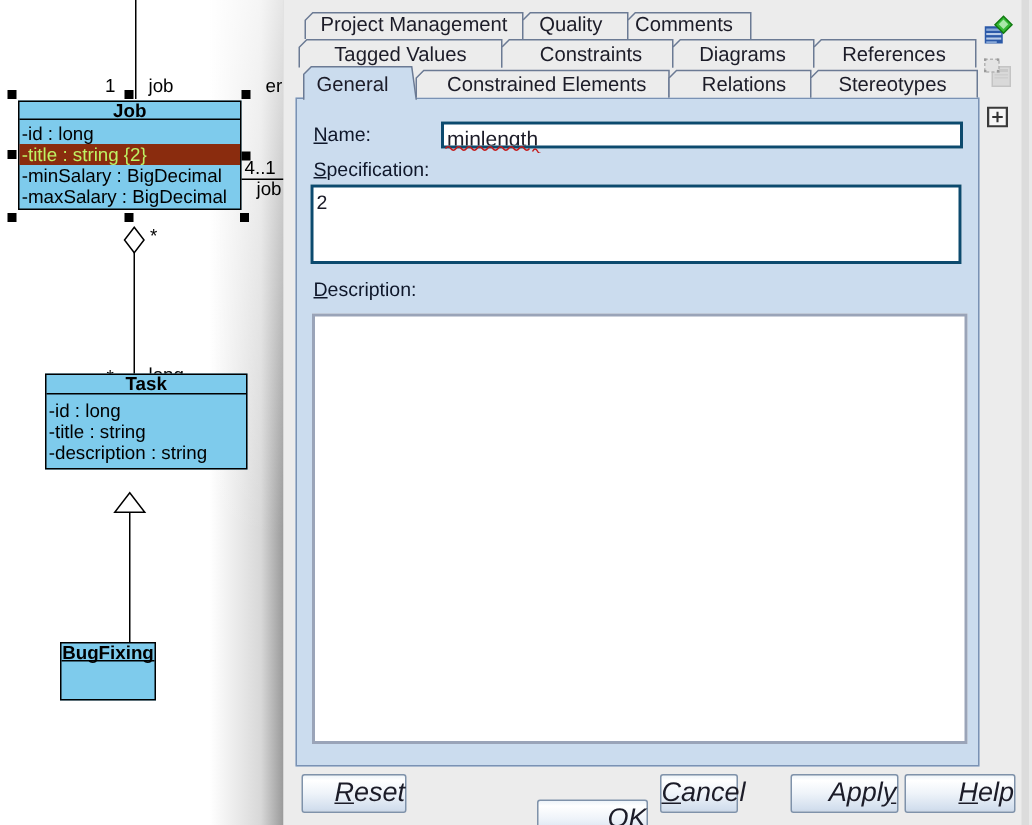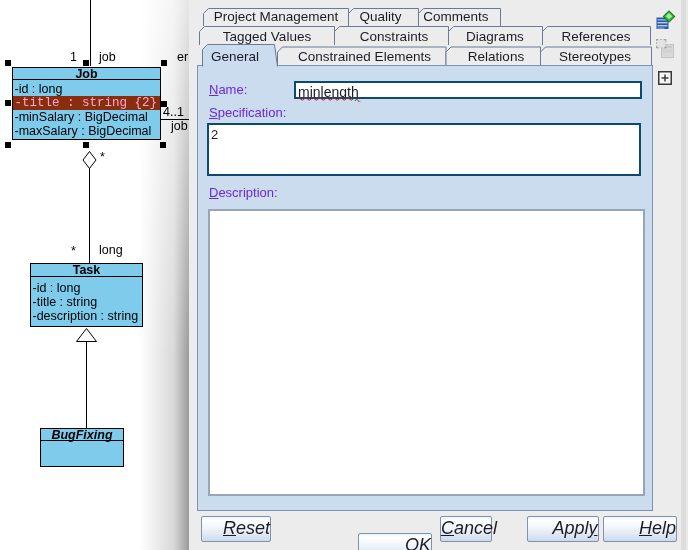--- a/index.html
+++ b/index.html
@@ -5,29 +5,29 @@
 * { margin:0; padding:0; box-sizing:border-box; }
 html,body { width:688px; height:550px; overflow:hidden; background:#ececec;
   font-family:"Liberation Sans", sans-serif; }
 .abs { position:absolute; }
 #canvas { position:absolute; left:0; top:0; width:189px; height:550px;
   background:linear-gradient(to bottom, rgba(255,255,255,0.75) 0%, rgba(255,255,255,0) 65%), linear-gradient(to right,#ffffff 74%,#d8d8d8 92%,#8a8a8a 102%); }
 .cls { position:absolute; background:#7ecbec; border:1px solid #000;
   font-size:12.5px; color:#000; }
 .cls .ttl { font-weight:bold; text-align:center; border-bottom:1px solid #000; }
 .row { padding-left:1.5px; white-space:nowrap; overflow:hidden; height:14px; line-height:14px; }
-.hl { background:#8a2c0e; color:#f9a8d4;font-family:Liberation Mono, monospace; }
+.hl { background:#8a2c0e; color:#bef264; }
 .handle { position:absolute; width:6px; height:6px; background:#000; }
 .lbl { position:absolute; font-size:12.5px; color:#000; white-space:nowrap; }
 .vline { position:absolute; width:1px; background:#000; }
 .hline { position:absolute; height:1px; background:#000; }
 #dlg { position:absolute; left:189px; top:0; width:499px; height:550px; background:#ececec; }
 #panel { position:absolute; left:8px; top:65px; width:456px; height:446px;
   background:#cbdcee; border:1px solid #7a92b4; }
-.plbl { position:absolute; font-size:13px; color:#6d28d9; }
+.plbl { position:absolute; font-size:13px; color:#0f172a; }
 .fld { position:absolute; background:#fff; border:2px solid #0c4a6e; font-size:13px; color:#1c1c28; }
 .btn { position:absolute; top:516px; height:26px; border:1.5px solid #7f92aa; border-radius:2px;
   background:linear-gradient(to bottom,#eef4f9 0%,#ffffff 14%,#eef3f9 50%,#d3dfee 92%,#ccd8e8 100%);
   font-size:18px; color:#1c1c28; text-align:right; line-height:22px;font-style:italic; }
 u { text-decoration:underline; }
 </style>
 </head>
 <body>
 <div id="canvas">
 
@@ -62,30 +62,30 @@
   <svg class="abs" style="left:0; top:0;" width="189" height="550">
     <polygon points="89.5,151.5 96,160 89.5,168.5 83,160" fill="#fff" stroke="#000" stroke-width="1"></polygon>
     <line x1="89.5" y1="168" x2="89.5" y2="263" stroke="#000" stroke-width="1"></line>
     <polygon points="86.5,328.5 96.5,341.5 76.5,341.5" fill="#fff" stroke="#000" stroke-width="1"></polygon>
     <line x1="86.5" y1="342" x2="86.5" y2="428" stroke="#000" stroke-width="1"></line>
   </svg>
   <div class="lbl" style="left:100px; top:150px;">*</div>
   <div class="lbl" style="left:71px; top:244px;">*</div>
   <div class="lbl" style="left:99px; top:243px;">long</div>
 
-  <div class="cls" style="left:30px; top:263px; width:113px; height:64px;">
+  <div class="cls" style="left:30px; top:249px; width:135px; height:64px;">
     <div class="ttl" style="height:13px; line-height:13px;">Task</div>
     <div style="padding-top:3.5px;">
       <div class="row">-id : long</div>
       <div class="row">-title : string</div>
       <div class="row">-description : string</div>
     </div>
   </div>
 
-  <div class="cls" style="left:40px; top:428px; width:84px; height:39px;font-style:italic;">
+  <div class="cls" style="left:40px; top:428px; width:64px; height:39px;">
     <div class="ttl" style="height:12px; line-height:12px;">BugFixing</div>
   </div>
 </div>
 
 <div id="dlg">
   <div id="panel"></div>
 
   <svg class="abs" style="left:0; top:0; z-index:5;" width="480" height="68">
     <g fill="#ececec" stroke="#6b7a94" stroke-width="1">
 

